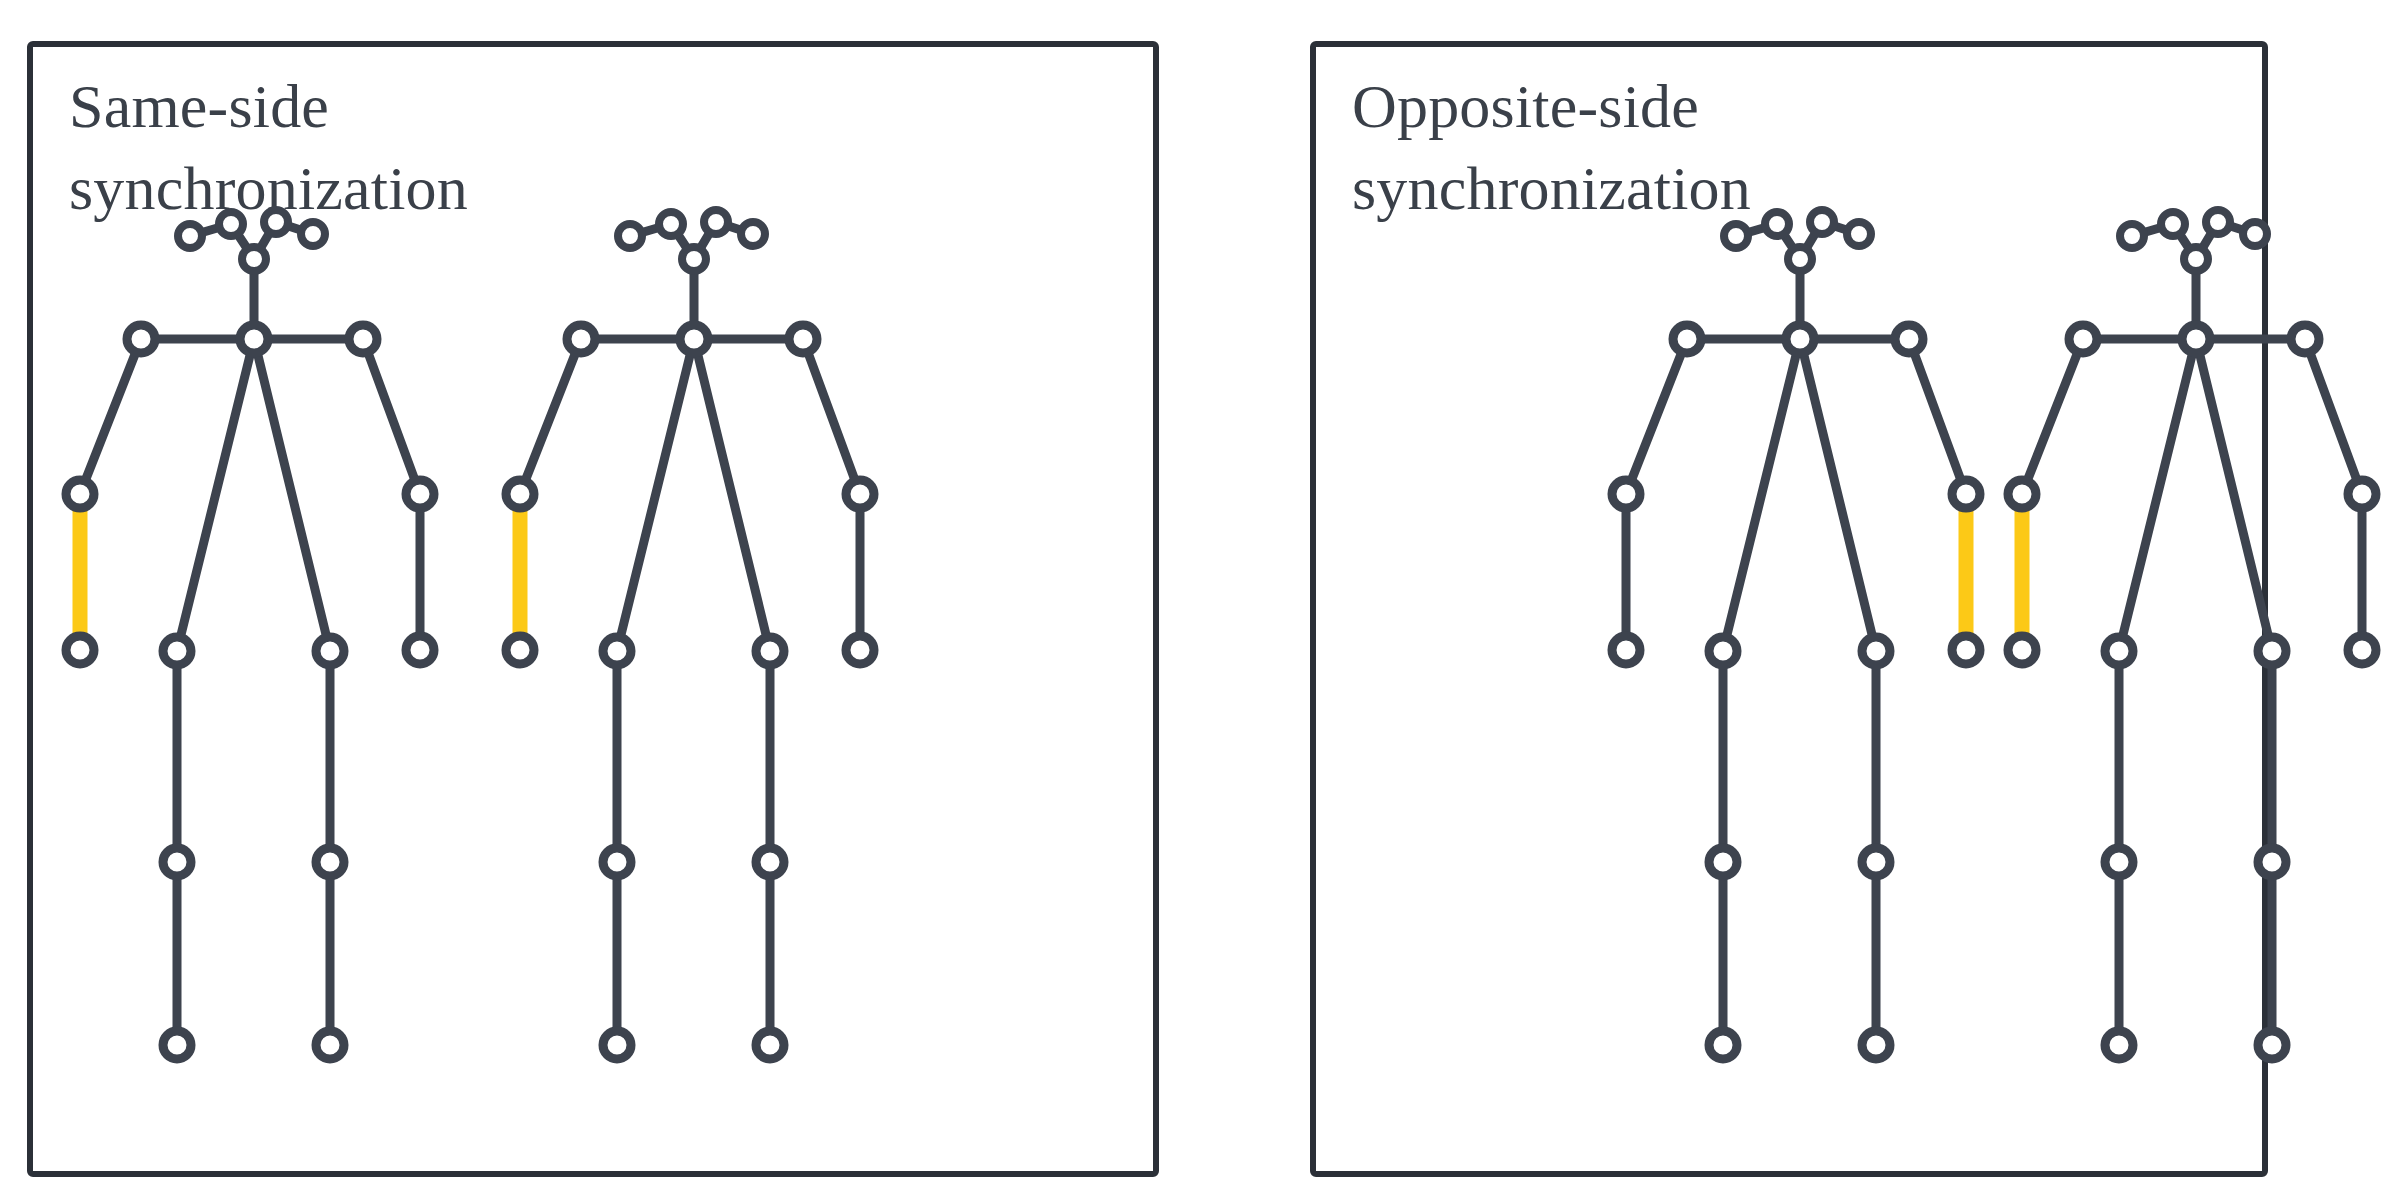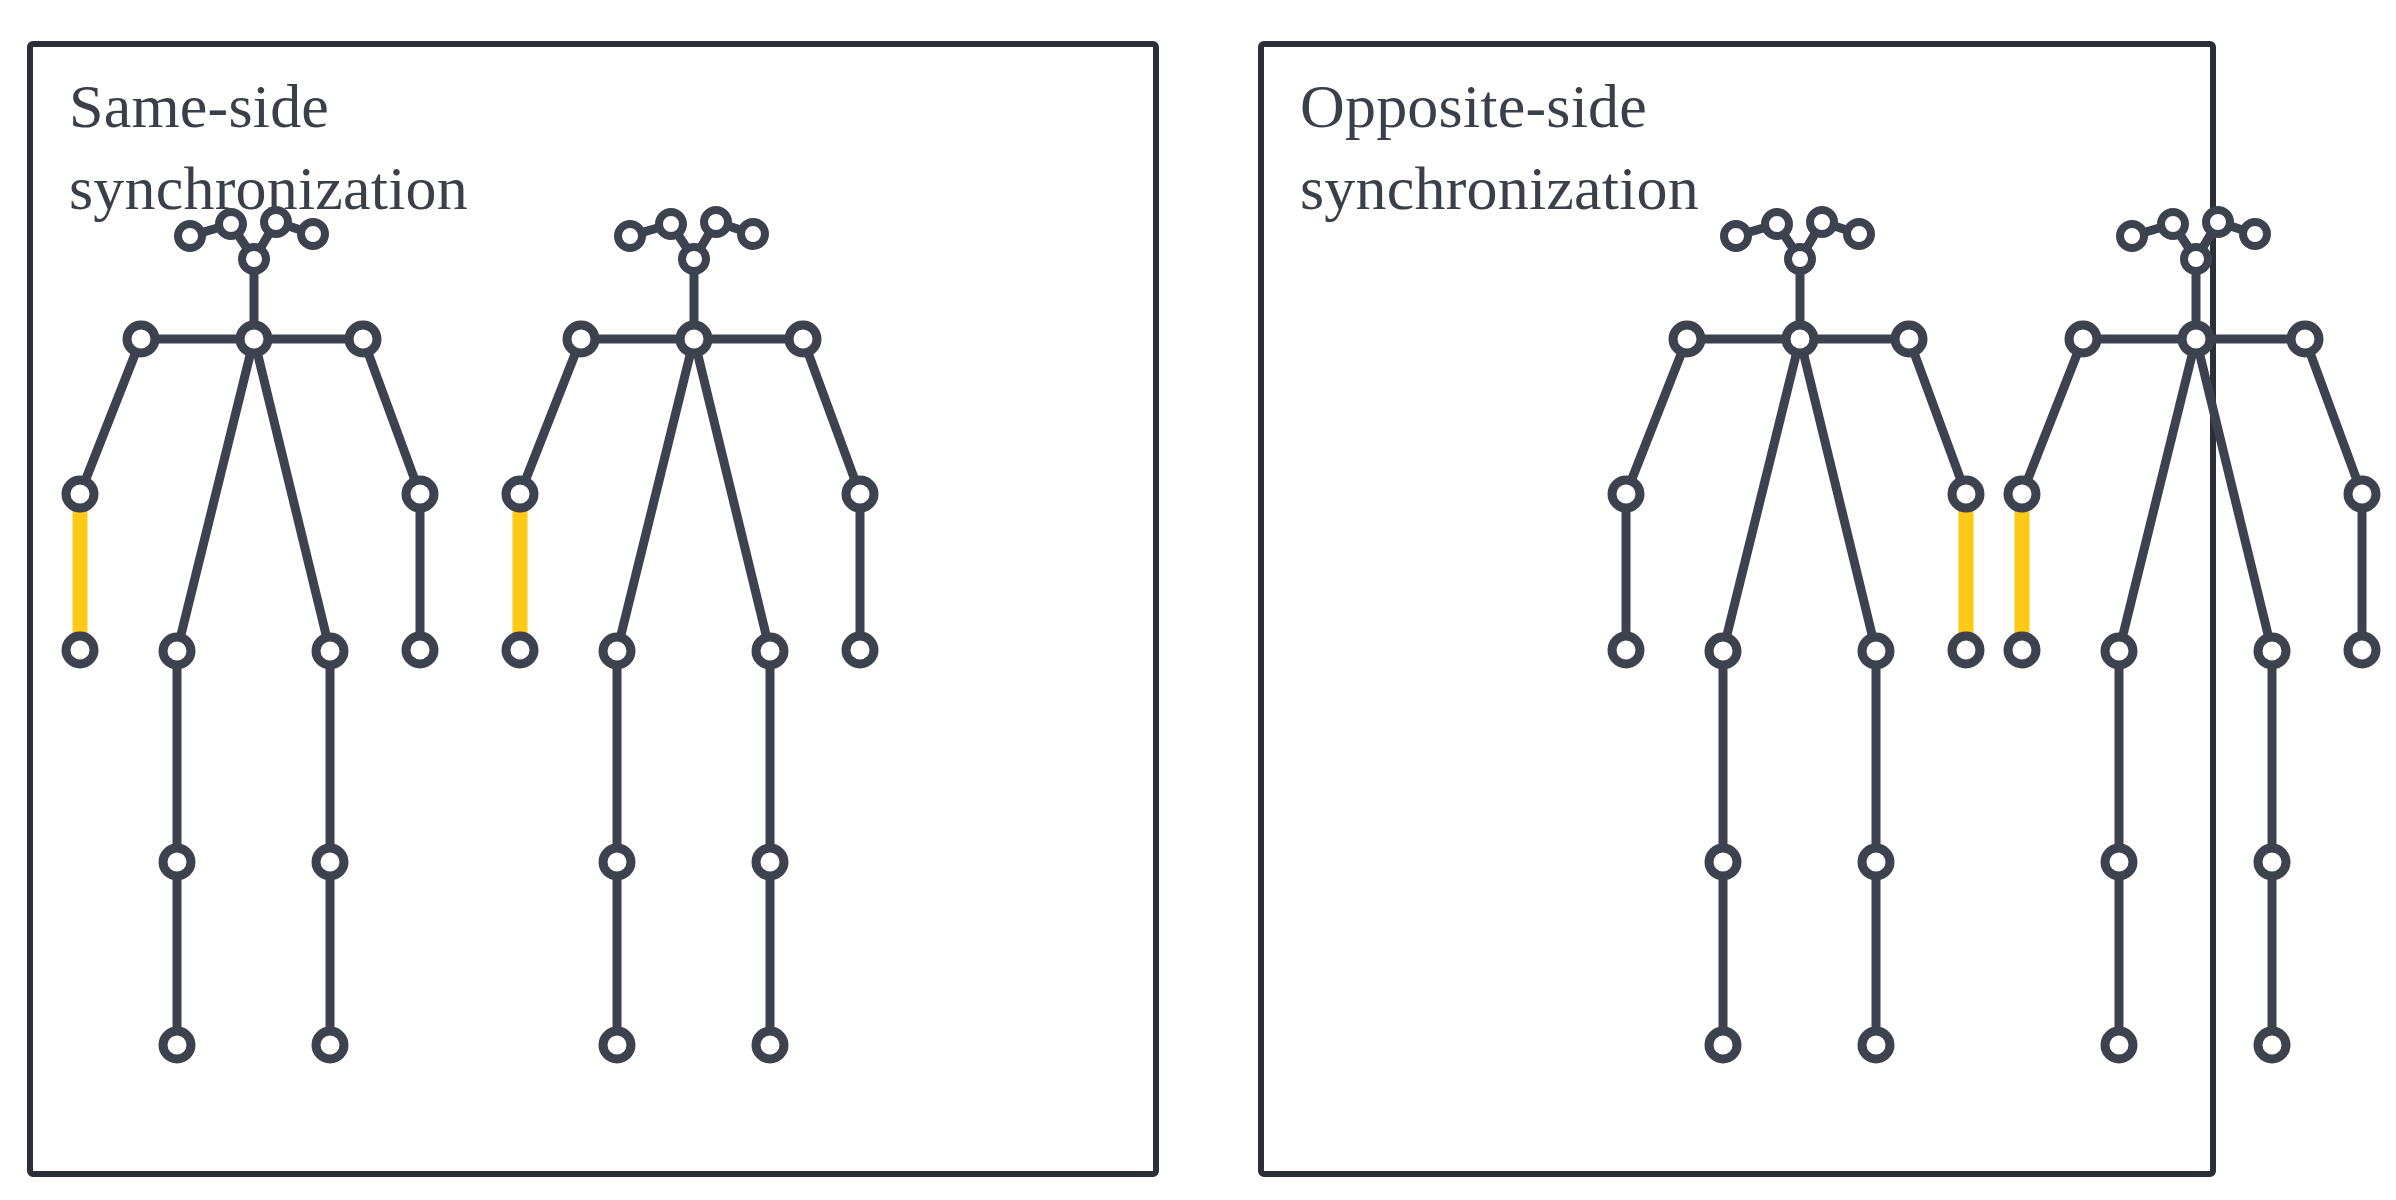--- a/index.html
+++ b/index.html
@@ -24,21 +24,21 @@
     position: absolute;
     top: 33px;
     height: 1136px;
     background: #ffffff;
     border: 6px solid #2b3038;
     border-radius: 6px;
     box-sizing: border-box;
     margin-top: 8px;
   }
   #panel-left  { left: 27px;   width: 1132px; }
-  #panel-right { left: 1258px; width: 958px;  }
+  #panel-right { left: 1310px; width: 958px;  }
 
   .panel-title {
     position: absolute;
     left: 36px;
     top: 18px;
     color: #3a4049;
     font-size: 62px;
     line-height: 1.33;
     letter-spacing: 0.2px;
     white-space: pre-line;

